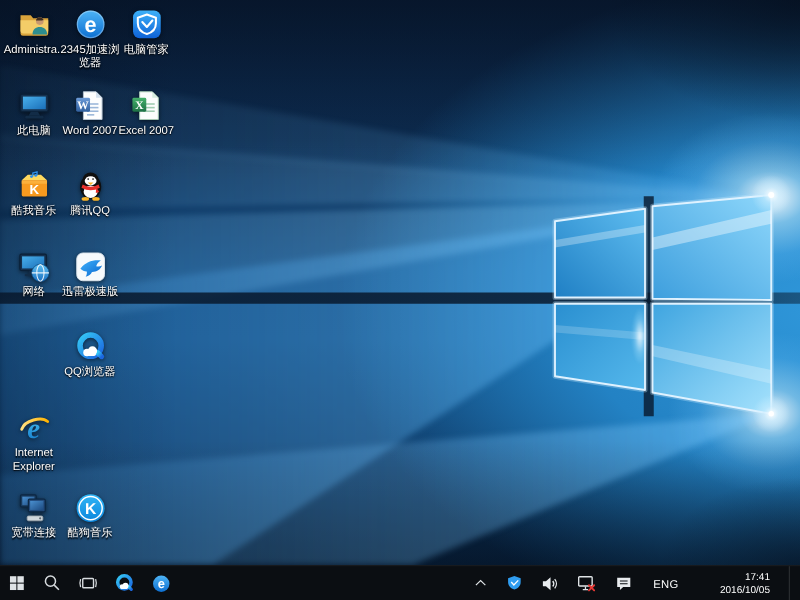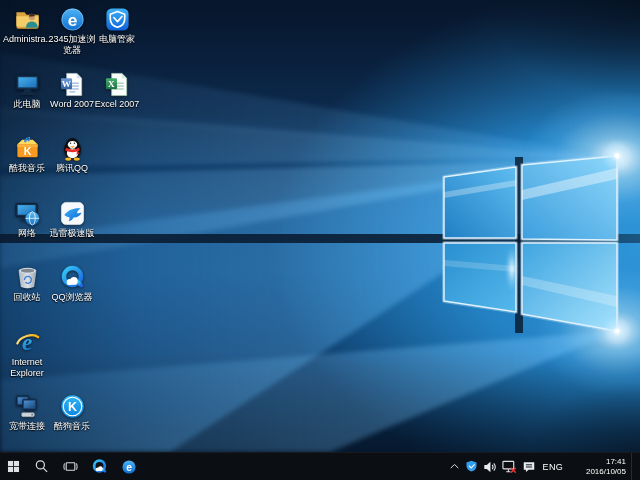--- a/index.html
+++ b/index.html
@@ -48,21 +48,21 @@
     text-shadow:0 1px 1px #000,0 0 2px rgba(0,0,0,.8);word-wrap:normal;}
 
   
   #taskbar{position:absolute;left:0;bottom:0;width:640px;height:28px;background:#0b0e12;
     border-top:1px solid rgba(255,255,255,.05);box-sizing:border-box;
     display:flex;align-items:center;}
   .tbtn{width:29px;height:27px;display:flex;align-items:center;justify-content:center;
     background:none;border:none;padding:0;}
   .tbtn:first-child{width:27px;}
   .tbtn svg{display:block;}
-  #tray{margin-left:auto;display:flex;align-items:center;gap:5px;padding-right:5px;height:100%;}
+  #tray{margin-left:auto;display:flex;align-items:center;gap:15px;padding-right:5px;height:100%;}
   .tic{display:flex;align-items:center;justify-content:center;}
   .tic svg{display:block;}
   #lang{color:#fff;font-size:9px;letter-spacing:.3px;padding:0 2px;}
   #clock{color:#fff;font-size:8px;line-height:9.5px;text-align:right;width:56px;}
   #show-desktop{width:3px;height:100%;border-left:1px solid rgba(255,255,255,.12);}
 </style>
 </head>
 <body>
 
 <div id="screen">
@@ -303,39 +303,20 @@
               <linearGradient id="gxl" x1="0" y1="0" x2="1" y2="1">
                 <stop offset="0" stop-color="#3fb0fa"></stop>
                 <stop offset="1" stop-color="#0a67cf"></stop>
               </linearGradient>
             </defs>
             <rect x="2.5" y="2.5" width="23" height="23" rx="5" fill="#f7fafc" stroke="#dde6ee" stroke-width=".8"></rect>
             <path d="M5.5 15.5c4.5-5.5 10-7.5 17-6.8-2.2 1.3-3.4 2.9-3.9 4.8 1.8.4 3.2.2 4.9-.6-1.6 3.6-4.6 5.4-8.4 5.3-.9 2-2.6 3.4-5.2 4 .9-1.5 1.2-3 .9-4.4-2.1-.2-3.9-1-5.3-2.3z" fill="url(#gxl)"></path>
           </svg>
         </div>
         <div class="lbl">迅雷极速版</div>
-      </div>
-      <div class="dicon" style="left: 0px; top: 264px;">
-        <div class="img">
-          <svg viewBox="0 0 28 28">
-            <defs>
-              <linearGradient id="gbin" x1="0" y1="0" x2="1" y2="0">
-                <stop offset="0" stop-color="#b9c2c9"></stop>
-                <stop offset=".5" stop-color="#eef2f5"></stop>
-                <stop offset="1" stop-color="#a8b1b9"></stop>
-              </linearGradient>
-            </defs>
-            <path d="M4.8 7.8l2.2 15.4c.1 1.1 2.9 2 7 2s6.9-.9 7-2l2.2-15.4c-2.3 1.6-16.1 1.6-18.4 0z" fill="url(#gbin)" opacity=".92"></path>
-            <ellipse cx="14" cy="6.9" rx="9.2" ry="2.9" fill="#d7dde2"></ellipse>
-            <ellipse cx="14" cy="6.9" rx="7" ry="2" fill="#7e8890"></ellipse>
-            <path d="M10.8 16.5a3.6 3.6 0 1 1 1.5 2.8" stroke="#3e7fd6" stroke-width="1.3" fill="none"></path>
-            <path d="M12.9 20.6l.5-2-2 .1z" fill="#3e7fd6"></path>
-          </svg>
-        </div>
-        <div class="lbl">回收站</div>
       </div>
       <div class="dicon" style="left: 45px; top: 264px;">
         <div class="img">
           <svg viewBox="0 0 28 28">
             <defs>
               <linearGradient id="gqb" x1="0" y1="0" x2="1" y2="1">
                 <stop offset="0" stop-color="#35c8f5"></stop>
                 <stop offset="1" stop-color="#1b66e0"></stop>
               </linearGradient>
             </defs>

